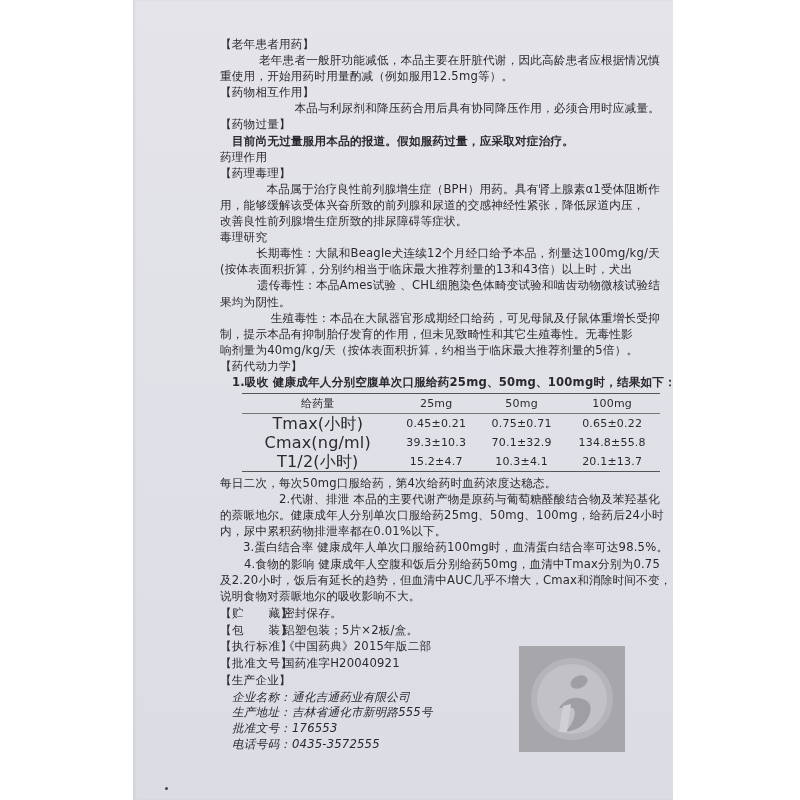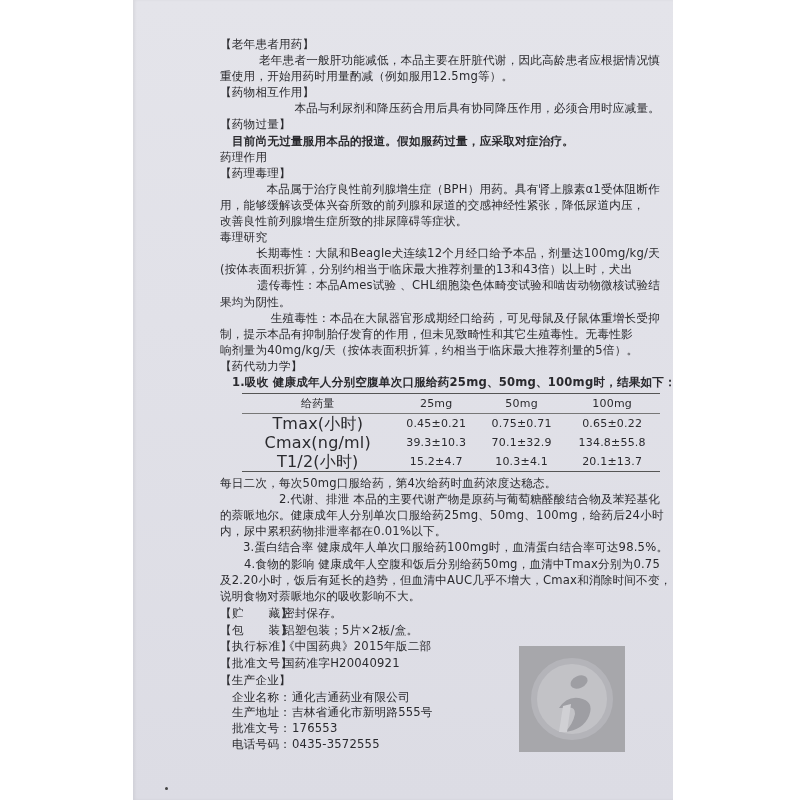--- a/index.html
+++ b/index.html
@@ -25,21 +25,21 @@
   table.pk {
     border-collapse:collapse; margin:3px 0 3px 22px; width:418px;
     font-size:11px;
   }
   table.pk th, table.pk td { text-align:center; padding:0; height:19px; font-weight:normal; }
   table.pk thead tr { border-top:1.5px solid #555; border-bottom:1px solid #777; }
   table.pk tbody tr:last-child { border-bottom:1.5px solid #555; }
   table.pk td.label { font-size:16px; }
   .info-row { white-space:nowrap; height:16.8px; }
   .info-key { display:inline-block; width:63px; letter-spacing:0.5px; }
-  .co-row { white-space:nowrap; height:15.7px; padding-left:12px; }
+  .co-row { white-space:nowrap; height:15.7px; padding-left:12px;font-style:italic; }
   .co-key { display:inline-block; width:60px; }
   .logo {
     position:absolute; left:519px; top:646px; width:106px; height:106px;
     background:#a7a7ab;
     filter:contrast(1.0);
   }
   .logo-circle {
     position:absolute; left:12px; top:12px; width:82px; height:82px; border-radius:50%;
     background:#c2c2c6; border:6px solid #b4b4b9; box-sizing:border-box;
   }

